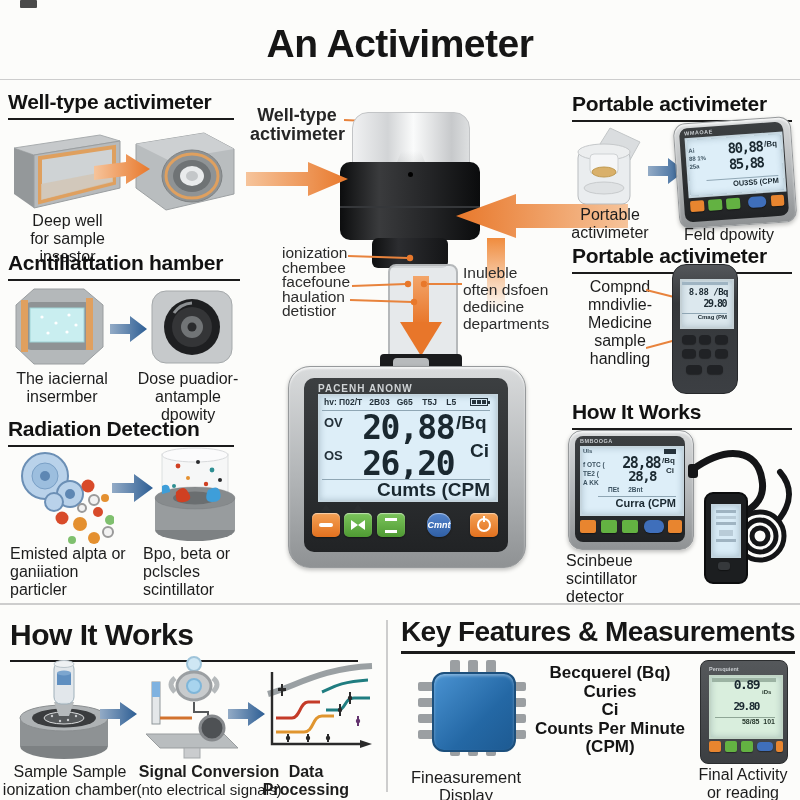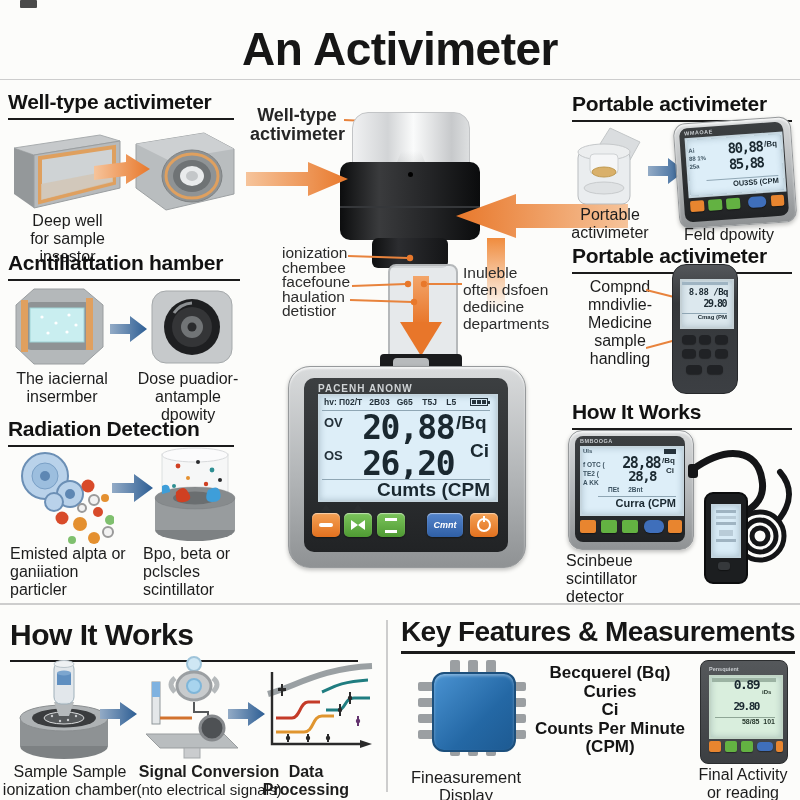--- a/index.html
+++ b/index.html
@@ -4,21 +4,21 @@
 <style>
   html,body{margin:0;padding:0;background:#e8e8e8;}
   .canvas{position:relative;width:800px;height:800px;background:#fcfcfa;overflow:hidden;
           font-family:"Liberation Sans",sans-serif;color:#161616;margin:0 auto;}
   .abs{position:absolute;}
   .hd{font-weight:bold;color:#121212;border-bottom:2px solid #1b1b1b;padding-bottom:4px;
       font-size:21px;letter-spacing:-.3px;}
   .cap{color:#1c1c1c;text-align:center;line-height:1.12;font-size:16px;}
   .capl{color:#1c1c1c;text-align:left;line-height:1.12;font-size:16px;}
   .pre{white-space:pre;}
-  .title{font-size:46px;font-weight:bold;letter-spacing:-.5px;text-align:center;width:100%;}
+  .title{font-size:39px;font-weight:bold;letter-spacing:-.5px;text-align:center;width:100%;}
   .seg{font-family:"DejaVu Sans Mono",monospace;font-weight:bold;letter-spacing:-1.5px;color:#1a2830;}
   .lbl{font-weight:bold;color:#262626;}
   
   .shell{border-radius:18px;background:linear-gradient(180deg,#d9dbdc,#b2b5b7 55%,#8f9294);
          border:1px solid #96999b;box-shadow:inset 0 2px 2px rgba(255,255,255,.7), 0 2px 4px rgba(0,0,0,.25);}
   .bezel{background:linear-gradient(180deg,#3c3f41,#212325);border-radius:10px;}
   .lcd{background:#ddeef8;border:2px solid #22242620;box-shadow:inset 0 0 6px rgba(40,70,90,.25);}
   .btn{border-radius:5px;display:flex;align-items:center;justify-content:center;
        box-shadow:inset 0 1px 1px rgba(255,255,255,.5), 0 1px 2px rgba(0,0,0,.4);}
   .btn-or{background:linear-gradient(180deg,#f5a155,#e2711f);}
@@ -285,21 +285,21 @@
   <div class="abs btn btn-or" style="left:312px;top:513px;width:28px;height:24px;">
       <span class="glyph-bar"></span>
     </div>
   <div class="abs btn btn-gr" style="left:344px;top:513px;width:28px;height:24px;">
       <span class="tri-r"></span>
       <span class="tri-l"></span>
     </div>
   <div class="abs btn btn-gr" style="left:377px;top:513px;width:28px;height:24px;">
       <span class="glyph-eq"></span>
     </div>
-  <div class="abs btn btn-bl" style="left:427px;top:513px;width:36px;height:24px;">
+  <div class="abs btn btn-bl" style="left:427px;top:513px;width:24px;height:24px;border-radius:11px;">
     <span style="color:#fff;font-size:9px;font-weight:bold;font-style:italic;">Cmnt</span>
     </div>
   <div class="abs btn btn-or" style="left:470px;top:513px;width:28px;height:24px;">
       <span class="pwr"></span>
     </div>
 
   <div class="abs hd" style="left:572px;top:92px;width:220px;">Portable activimeter</div>
 
   <svg class="abs" style="left:566px;top:126px;" width="84" height="84" viewBox="0 0 84 84">
     <polygon points="44,2 74,16 64,34 34,18" fill="#d9dcde" stroke="#bfc3c5" opacity=".95"></polygon>

